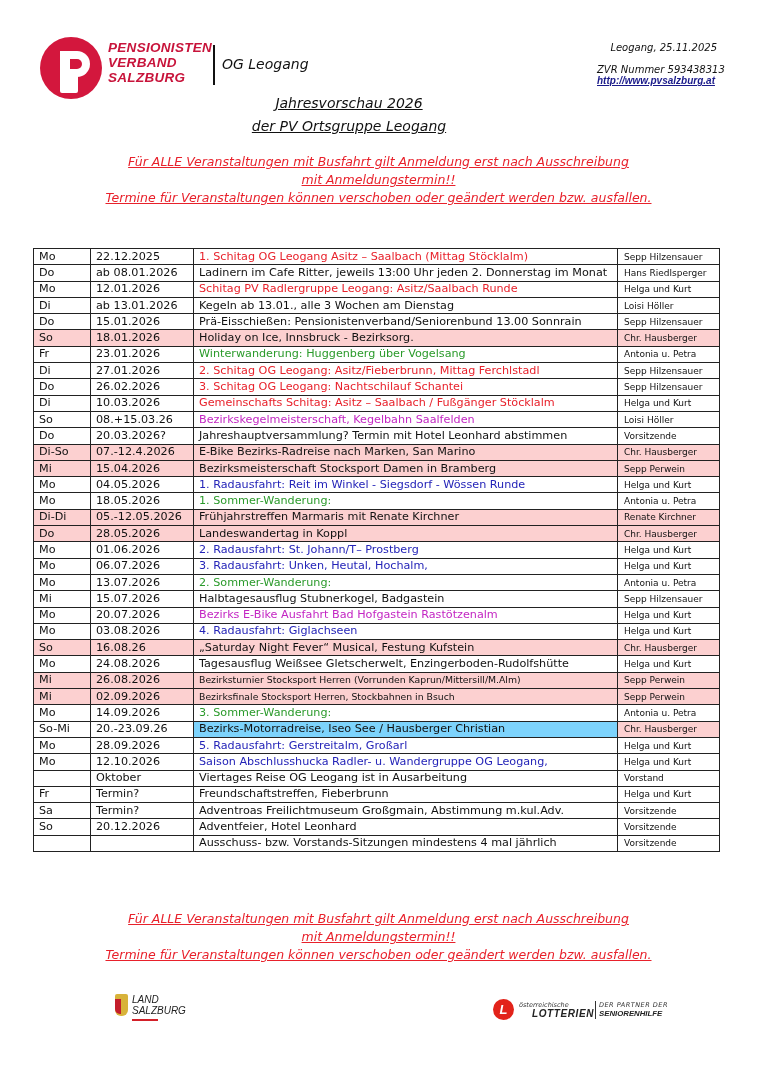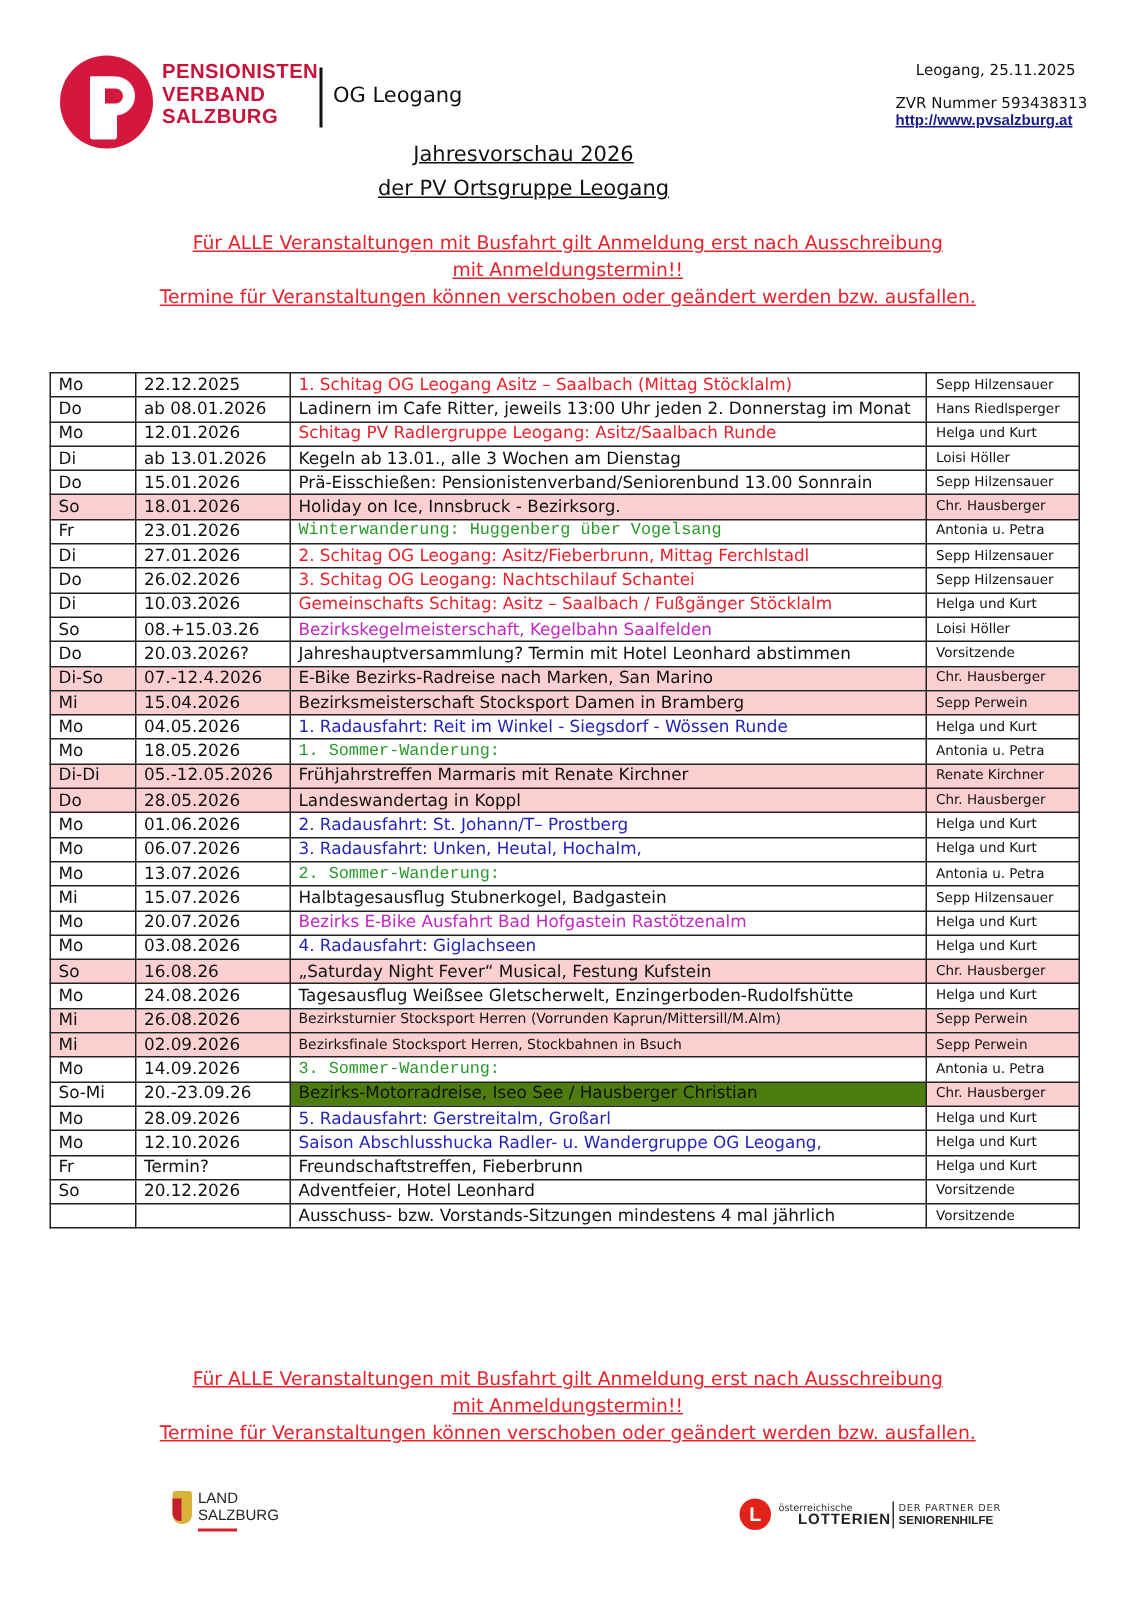--- a/index.html
+++ b/index.html
@@ -1,18 +1,18 @@
 <!DOCTYPE html>
 <html><head>
 <meta charset="utf-8">
 <style>
   html, body { margin:0; padding:0; background:#ffffff; }
   body { width:757px; height:1080px; position:relative; overflow:hidden;
          font-family:"DejaVu Sans", sans-serif; color:#111; }
-  .abs { position:absolute; }
+  .abs { position:absolute;font-style:italic; }
 
   
   .logo-circle { left:40px; top:37px; width:62px; height:62px; border-radius:50%; background:#d3173d; }
   .logo-circle .inner { position:absolute; left:20px; top:14px; width:18px; height:42px; background:#fff; border-radius:2px; }
   .logo-circle .bowl { position:absolute; left:20px; top:14px; width:30px; height:26px; border-radius:0 15px 15px 0; background:#fff; }
   .logo-circle .hole { position:absolute; left:30px; top:22px; width:12px; height:10px; border-radius:0 6px 6px 0; background:#d3173d; }
   .logo-text { left:108px; top:40px; font-family:"Liberation Sans", sans-serif; font-weight:bold; color:#c8143b; font-size:13.5px; line-height:15px; letter-spacing:0.3px; }
   .logo-bar { left:213px; top:45px; width:2px; height:40px; background:#111; }
   .og-name { left:222px; top:56px; font-size:14px; color:#111; font-family:"DejaVu Sans", sans-serif; }
 
@@ -28,21 +28,21 @@
   .notice.top { top:153px; }
   .notice.bottom { top:910px; }
 
   
   table.events { position:absolute; left:33px; top:248px; width:686px; border-collapse:collapse; table-layout:fixed; }
   table.events td { border:1px solid #222; height:15.3px; padding:0 0 0 5px; font-size:11.2px; line-height:14px; white-space:nowrap; overflow:hidden; }
   table.events td.c4 { font-size:9px; padding-left:6px; }
   table.events tr.hl td { background:#fcd0d0; }
   td.small { font-size:9.3px !important; }
   .red { color:#e8212b; }
-  .green { color:#2a9a2a;font-family:Liberation Mono, monospace; }
+  .green { color:#2a9a2a; }
   .purple { color:#c326c3; }
   .blue { color:#2424b8; }
   .black { color:#111; }
 
   
   .land-crest { left:115px; top:994px; width:13px; height:22px; background:#d8b33a; border-radius:2px 2px 6px 6px; }
   .land-crest .half { position:absolute; left:0; top:5px; width:6px; height:15px; background:#c41e2c; border-radius:0 0 0 5px; }
   .land-text { left:132px; top:994px; font-size:10px; line-height:11px; font-family:"Liberation Sans", sans-serif; color:#222; }
   .land-underline { left:132px; top:1019px; width:26px; height:2px; background:#d32029; }
 
@@ -260,40 +260,52 @@
       </tr>
       <tr>
         <td class="c1">Mo</td>
         <td class="c2">14.09.2026</td>
         <td class="c3 green">3. Sommer-Wanderung:</td>
         <td class="c4">Antonia u. Petra</td>
       </tr>
       <tr>
         <td class="c1">So-Mi</td>
         <td class="c2">20.-23.09.26</td>
-        <td class="c3 black" style="background: #4d7c0f;">Bezirks-Motorradreise,  Iseo See / Hausberger Christian</td>
+        <td class="c3 black" style="background: #7dd3fc;">Bezirks-Motorradreise,  Iseo See / Hausberger Christian</td>
         <td class="c4" style="background: rgb(252, 208, 208);">Chr. Hausberger</td>
       </tr>
       <tr>
         <td class="c1">Mo</td>
         <td class="c2">28.09.2026</td>
         <td class="c3 blue">5. Radausfahrt: Gerstreitalm, Großarl</td>
         <td class="c4">Helga und  Kurt</td>
       </tr>
       <tr>
         <td class="c1">Mo</td>
         <td class="c2">12.10.2026</td>
         <td class="c3 blue">Saison Abschlusshucka Radler- u. Wandergruppe OG Leogang,</td>
         <td class="c4">Helga und  Kurt</td>
+      </tr>
+      <tr>
+        <td class="c1"></td>
+        <td class="c2">Oktober</td>
+        <td class="c3 black">Viertages Reise  OG Leogang ist in Ausarbeitung</td>
+        <td class="c4">Vorstand</td>
       </tr>
       <tr>
         <td class="c1">Fr</td>
         <td class="c2">Termin?</td>
         <td class="c3 black">Freundschaftstreffen, Fieberbrunn</td>
         <td class="c4">Helga und  Kurt</td>
+      </tr>
+      <tr>
+        <td class="c1">Sa</td>
+        <td class="c2">Termin?</td>
+        <td class="c3 black">Adventroas Freilichtmuseum Großgmain, Abstimmung m.kul.Adv.</td>
+        <td class="c4">Vorsitzende</td>
       </tr>
       <tr>
         <td class="c1">So</td>
         <td class="c2">20.12.2026</td>
         <td class="c3 black">Adventfeier, Hotel Leonhard</td>
         <td class="c4">Vorsitzende</td>
       </tr>
       <tr>
         <td class="c1"></td>
         <td class="c2"></td>

